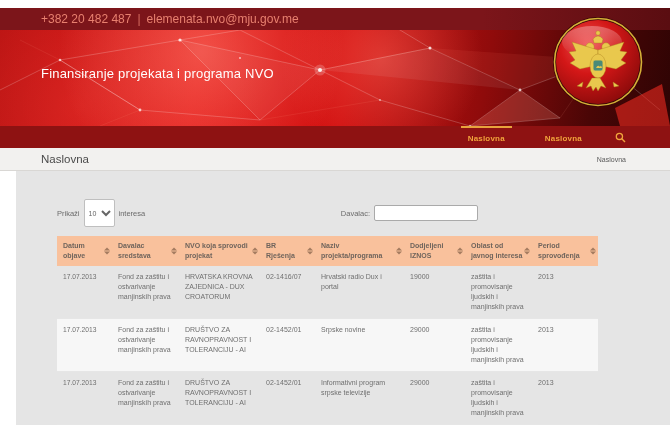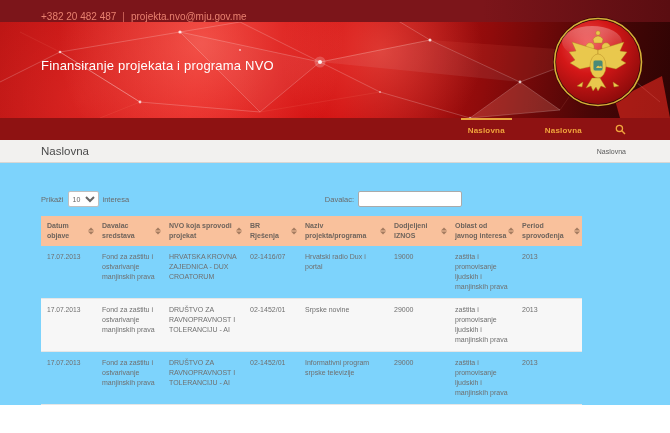--- a/index.html
+++ b/index.html
@@ -4,23 +4,23 @@
 <style>
   html,body{margin:0;padding:0;}
   body{
     width:670px;height:433px;overflow:hidden;position:relative;
     font-family:"Liberation Sans", sans-serif;background:#fff;
   }
   .page{position:absolute;inset:0;width:670px;height:433px;overflow:hidden;}
 
   
   .topbar{
-    height:22px;display:flex;align-items:flex-end;padding-left:41px;gap:6px;
+    height:22px;display:flex;align-items:center;padding-left:41px;gap:6px;
     background:linear-gradient(to right,var(--topbar-bg,#7c151a) 0%,var(--topbar-bg,#7c151a) 72%,#5a0d11 100%);
-    font-size:10px;color:var(--topbar-text,#e8806f);
+    font-size:12px;color:var(--topbar-text,#e8806f);margin-top:8px;
   }
   .topbar a{color:var(--topbar-text,#e8806f);text-decoration:none;}
   .topbar .sep{opacity:.8;}
 
   
   .banner{
     position:relative;height:96px;overflow:hidden;
     background:
       radial-gradient(circle at 30% 22%, rgba(255,125,110,.55), transparent 30%),
       radial-gradient(circle at 57% 30%, rgba(255,105,90,.45), transparent 26%),
@@ -51,28 +51,28 @@
   
   .titlebar{
     height:22px;background:var(--titlebar-bg,#f2f1ef);border-bottom:1px solid #d9d7d4;
     display:flex;align-items:center;justify-content:space-between;
     padding:0 44px 0 41px;
   }
   .page-title{font-size:11.5px;color:#4b4b4b;}
   .breadcrumb{font-size:7px;color:#5a5a5a;text-decoration:none;cursor:pointer;}
 
   
-  .content{padding:28px 4px 0 41px;background:#7dd3fc;}
+  .content{padding:28px 4px 0 41px;background:#e5e5e5;margin-left:16px;}
   .controls{
     width:421px;display:flex;align-items:center;justify-content:space-between;
     font-size:7.5px;color:#6b6b6b;margin-bottom:9px;
   }
   .length-wrap{display:flex;align-items:center;gap:4px;}
   .length-wrap select{
-    width:31px;height:16px;font-size:7px;color:#666;border:1px solid #bfbfbf;
+    width:31px;height:28px;font-size:7px;color:#666;border:1px solid #bfbfbf;
     border-radius:2px;background:#fff;font-family:"Liberation Sans",sans-serif;
   }
   .search-wrap{display:flex;align-items:center;gap:4px;}
   .search-wrap input{
     width:96px;height:14px;border:1px solid #aaa;border-radius:2px;
     font-size:8px;padding:0 3px;font-family:"Liberation Sans",sans-serif;
   }
 
   
   table.grid{
@@ -106,21 +106,21 @@
   .sort .down{border-top:3.5px solid rgba(95,65,45,.55);}
 </style>
 </head>
 <body>
 
 <div class="page">
 
   <div class="topbar">
     <span>+382 20 482 487</span>
     <span class="sep">|</span>
-    <a>projekta.nvo@mju.gov.me</a>
+    <a>elemenata.nvo@mju.gov.me</a>
   </div>
 
   <div class="banner">
     <svg class="plexus" width="670" height="96" viewBox="0 0 670 96">
       <g stroke="rgba(255,255,255,0.30)" stroke-width="0.7" fill="none">
         <path d="M60,30 L180,10 L320,40 L430,18 L520,60 L600,30"></path>
         <path d="M0,60 L60,30 L140,80 L260,90 L320,40"></path>
         <path d="M180,10 L260,90 M240,0 L180,10 M240,0 L320,40"></path>
         <path d="M430,18 L390,-6 M520,60 L470,96 L380,70 L320,40"></path>
         <path d="M600,30 L660,80 M140,80 L60,30"></path>

